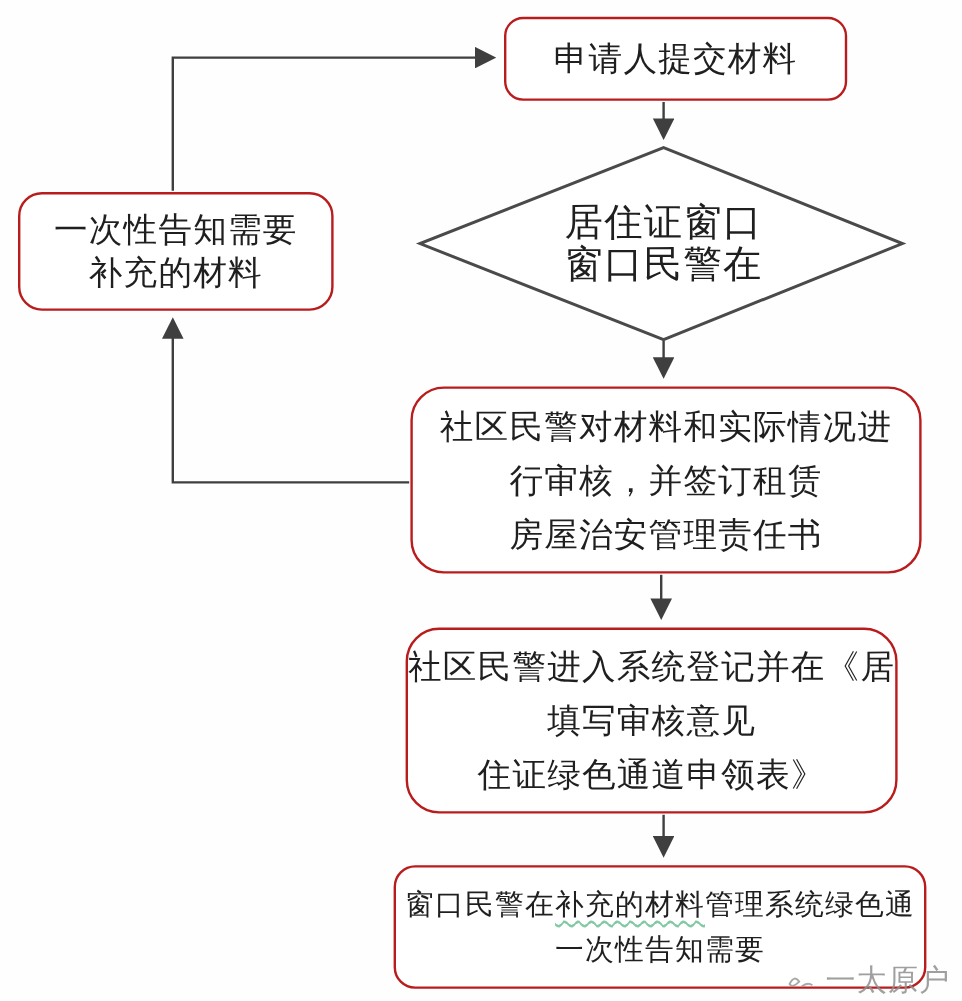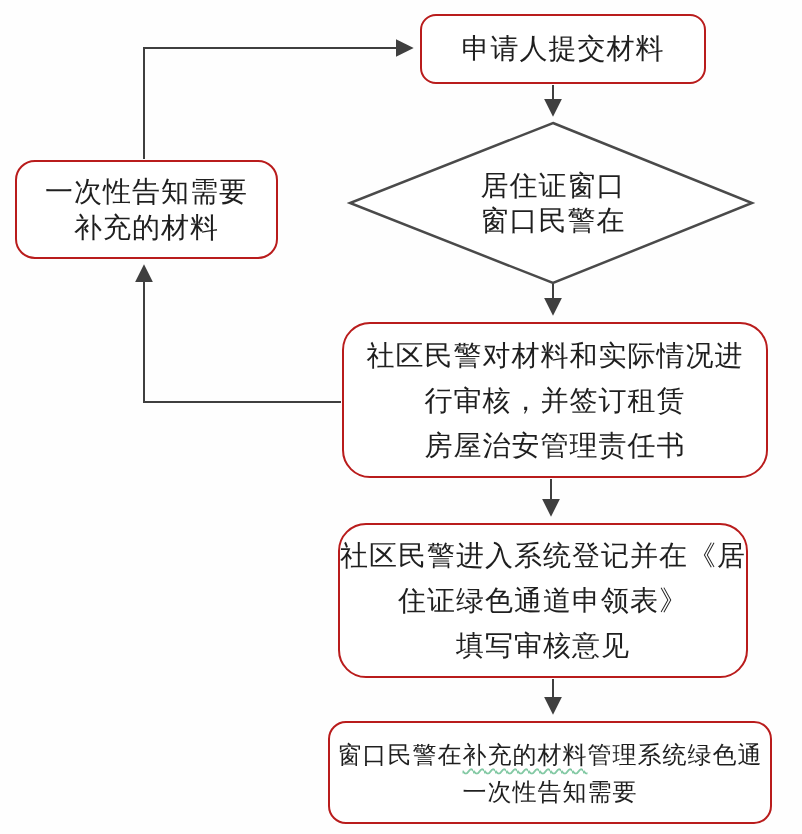--- a/index.html
+++ b/index.html
@@ -46,21 +46,21 @@
 
   #diamond-text {
     position: absolute;
     left: 352px; top: 162px;
     width: 402px; height: 82px;
     display: flex;
     flex-direction: column;
     justify-content: center;
     align-items: center;
     text-align: center;
-    font-size: 28px;
+    font-size: 32px;
     line-height: 35px;
     letter-spacing: 1px;
   }
 
   .wavy {
     text-decoration: underline;
     text-decoration-style: wavy;
     text-decoration-color: #83c9a4;
     text-decoration-thickness: 2px;
     text-underline-offset: 5px;
@@ -123,23 +123,32 @@
   </div>
 
   <div class="node" id="node-review">
     <div class="line">社区民警对材料和实际情况进</div>
     <div class="line">行审核，并签订租赁</div>
     <div class="line">房屋治安管理责任书</div>
   </div>
 
   <div class="node" id="node-register">
     <div class="line">社区民警进入系统登记并在《居</div>
+    <div class="line">填写审核意见</div>
     <div class="line">住证绿色通道申领表》</div>
-    <div class="line">填写审核意见</div>
   </div>
 
   <div class="node" id="node-issue">
     <div class="line"><span>窗口民警在</span><span class="wavy">补充的材料</span><span>管理系统绿色通</span></div>
     <div class="line">一次性告知需要</div>
   </div>
 
+  <div class="watermark">
+    <span class="mark">
+      <svg width="30" height="22" viewBox="0 0 30 22">
+        <path d="M2,14 q4,-8 8,-2 q-6,6 -8,2 z" fill="none" stroke="#9a9a9a" stroke-width="1.6"></path>
+        <path d="M12,16 q5,-4 9,-1" fill="none" stroke="#9a9a9a" stroke-width="1.6"></path>
+      </svg>
+    </span>
+    <span>一太原户</span>
+  </div>
 
 </div>
 
 </body></html>

